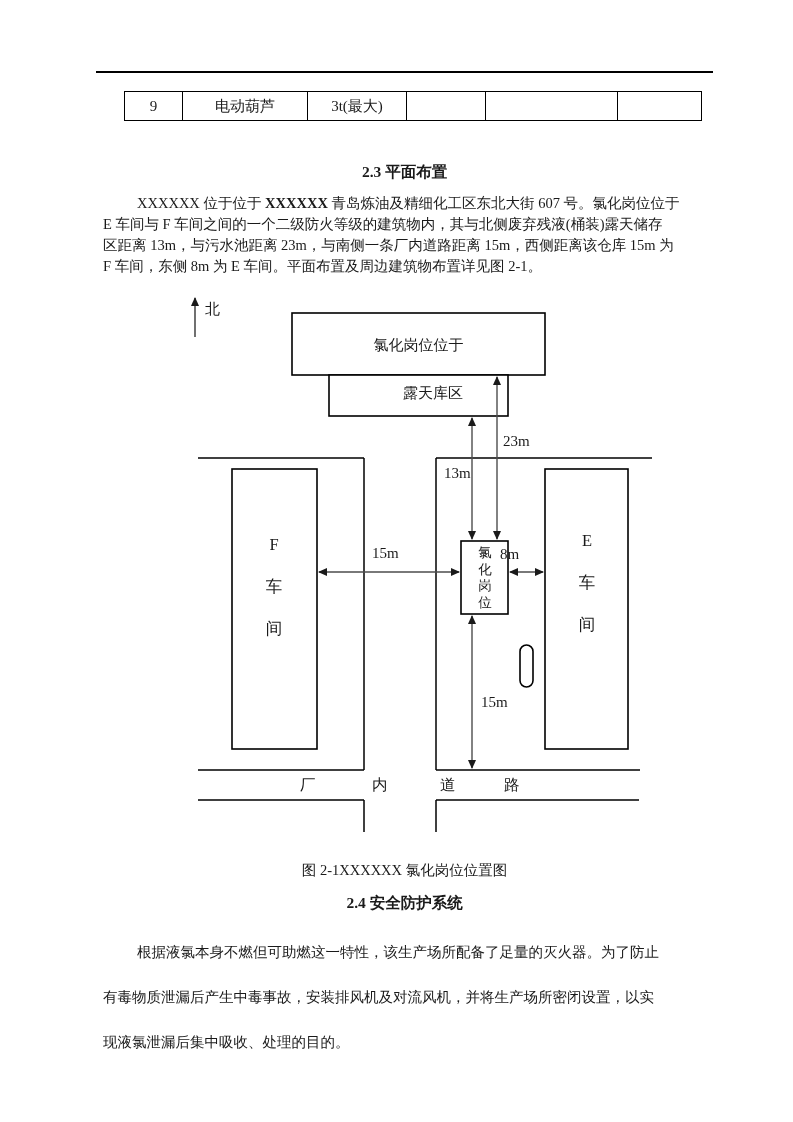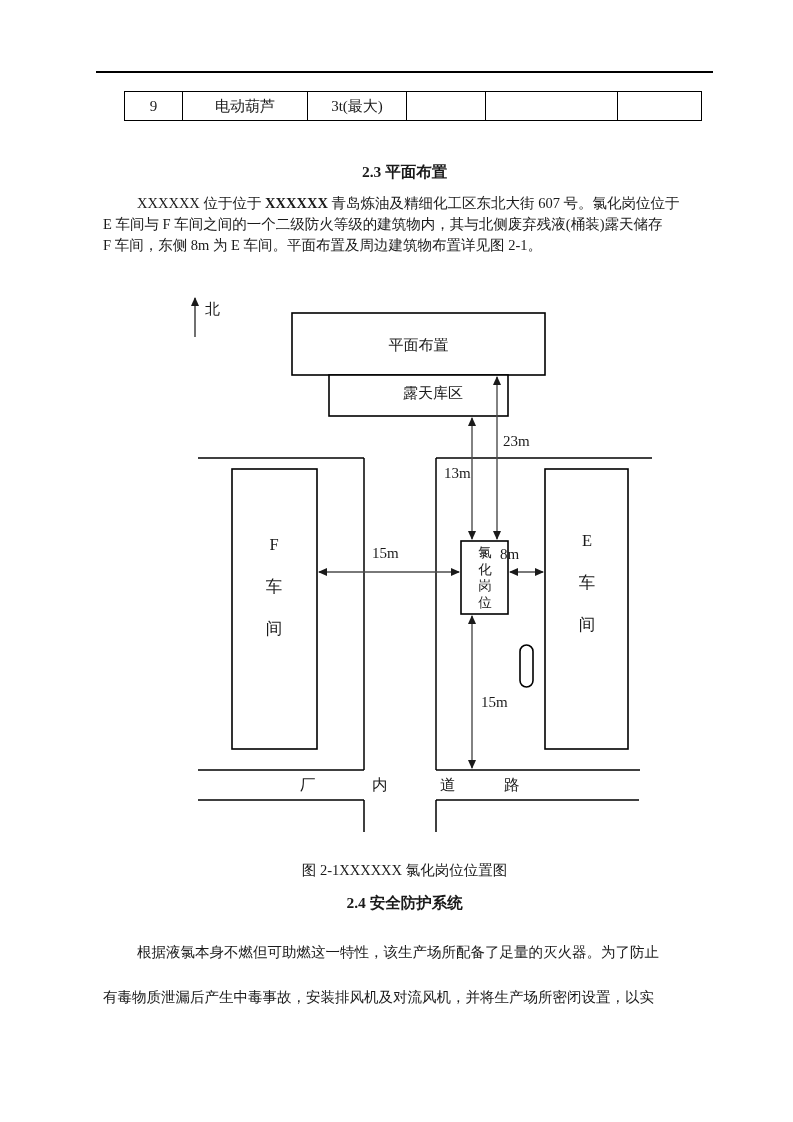--- a/index.html
+++ b/index.html
@@ -58,20 +58,21 @@
     <td></td>
   </tr>
 </tbody>
   </table>
 
 <div class="abs h-center heading" style="top:162px;">2.3 平面布置</div>
 
 <div class="abs para p1" style="top:193px;">
   <div class="ln indent"><span>XXXXXX 位于位于 </span><span class="bold-x">XXXXXX</span><span> 青岛炼油及精细化工区东北大街 607 号。氯化岗位位于</span></div>
   <div class="ln">E 车间与 F 车间之间的一个二级防火等级的建筑物内，其与北侧废弃残液(桶装)露天储存</div>
+  <div class="ln">区距离 13m，与污水池距离 23m，与南侧一条厂内道路距离 15m，西侧距离该仓库 15m 为</div>
   <div class="ln">F 车间，东侧 8m 为 E 车间。平面布置及周边建筑物布置详见图 2-1。</div>
 </div>
 
 <div class="abs" style="left:0;top:0;width:793px;height:1122px;pointer-events:none;">
   <svg width="793" height="1122" viewBox="0 0 793 1122">
     <defs>
       <marker id="ah" markerWidth="10" markerHeight="8" refX="8" refY="4" orient="auto-start-reverse" markerUnits="userSpaceOnUse">
         <path d="M0,0 L9,4 L0,8 Z" fill="#1a1a1a"></path>
       </marker>
     </defs>
@@ -103,21 +104,21 @@
     <g stroke="#4d4d4d" stroke-width="1.4">
       <line x1="497" y1="377" x2="497" y2="539" marker-start="url(#ah)" marker-end="url(#ah)"></line>
       <line x1="472" y1="418" x2="472" y2="539" marker-start="url(#ah)" marker-end="url(#ah)"></line>
       <line x1="472" y1="616" x2="472" y2="768" marker-start="url(#ah)" marker-end="url(#ah)"></line>
       <line x1="319" y1="572" x2="459" y2="572" marker-start="url(#ah)" marker-end="url(#ah)"></line>
       <line x1="510" y1="572" x2="543" y2="572" marker-start="url(#ah)" marker-end="url(#ah)"></line>
     </g>
   </svg>
 
   <div class="abs dlabel" style="left:205px;top:300px;">北</div>
-  <div class="abs dlabel" style="left:292px;top:336px;width:253px;text-align:center;">平面布置</div>
+  <div class="abs dlabel" style="left:292px;top:336px;width:253px;text-align:center;">氯化岗位位于</div>
   <div class="abs dlabel" style="left:329px;top:384px;width:208px;text-align:center;">露天库区</div>
 
   <div class="abs vlabel ws" style="left:254px;top:524px;">
     <div>F</div>
     <div>车</div>
     <div>间</div>
   </div>
   <div class="abs vlabel ws" style="left:567px;top:520px;">
     <div>E</div>
     <div>车</div>
@@ -142,13 +143,14 @@
   <div class="abs roadchar" style="left:504px;top:775px;">路</div>
 </div>
 
 <div class="abs h-center caption" style="top:861px;">图 2-1XXXXXX 氯化岗位位置图</div>
 
 <div class="abs h-center heading" style="top:893px;">2.4 安全防护系统</div>
 
 <div class="abs para p2" style="top:930px;">
   <div class="ln indent">根据液氯本身不燃但可助燃这一特性，该生产场所配备了足量的灭火器。为了防止</div>
   <div class="ln">有毒物质泄漏后产生中毒事故，安装排风机及对流风机，并将生产场所密闭设置，以实</div>
+  <div class="ln">现液氯泄漏后集中吸收、处理的目的。</div>
 </div>
 
 </body></html>

